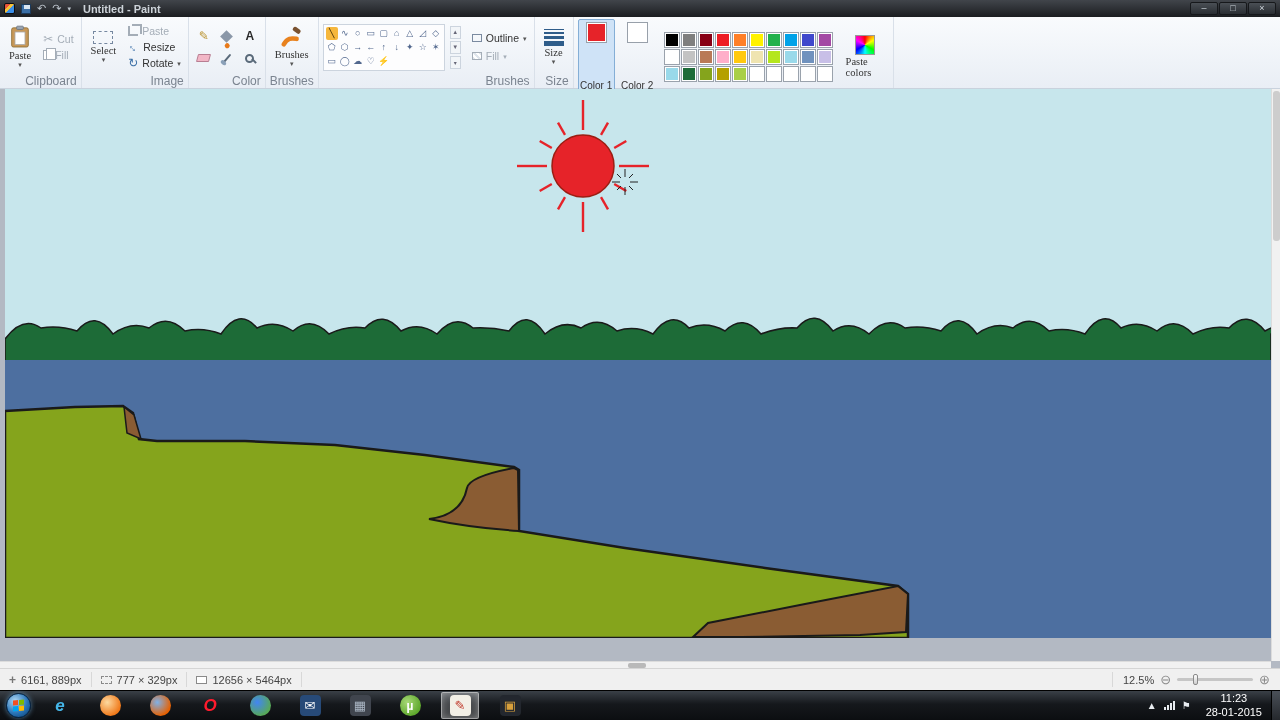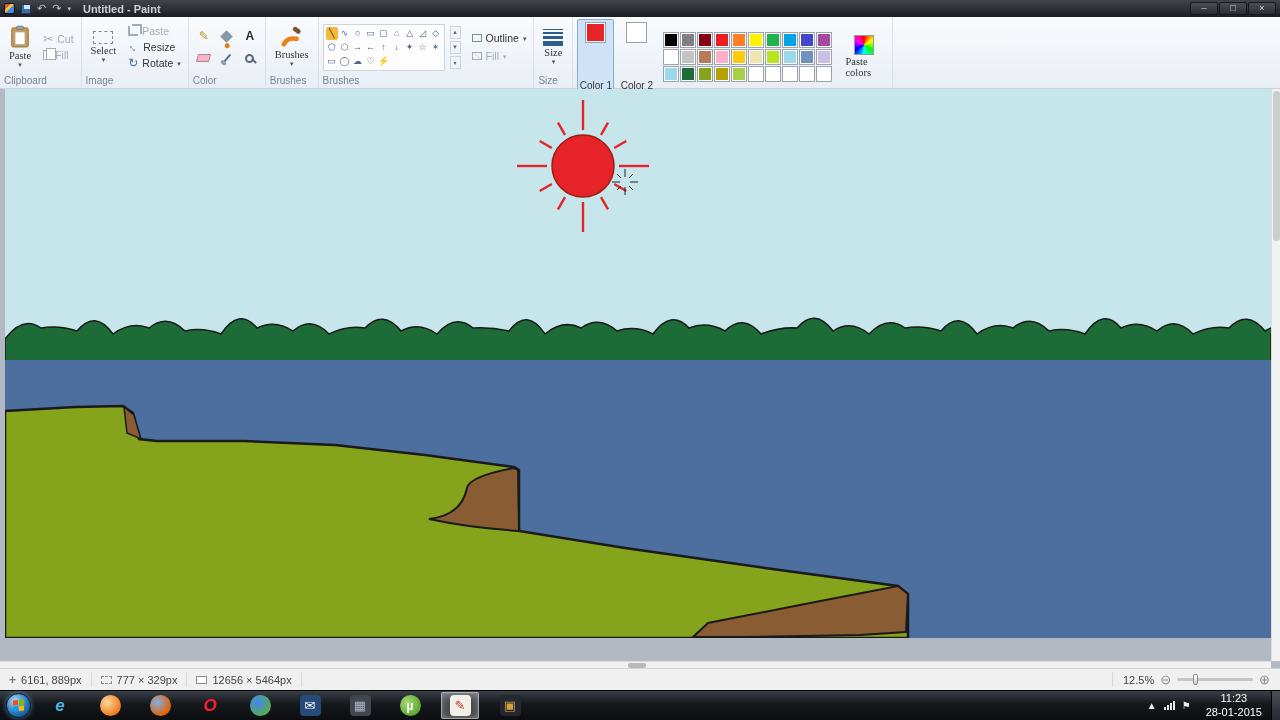--- a/index.html
+++ b/index.html
@@ -22,21 +22,21 @@
   .paintbtn { width:42px; height:21px; margin-right:4px; background:linear-gradient(#7ba3d0,#44719f); border:1px solid #2d5378; border-radius:3px 3px 0 0; display:flex; align-items:center; justify-content:center; gap:3px; }
   .paintbtn .pb-ico { width:12px; height:10px; background:#f2f5f8; border:1px solid #28425e; }
   .paintbtn .pb-caret { font-size:7px; color:#eaf1f8; }
   .tab { padding:4px 14px 3px; font-size:11px; color:#333; }
   .tab.active { background:#f4f6f8; border:1px solid #c5cfdb; border-bottom:1px solid #f4f6f8; border-radius:2px 2px 0 0; color:#111; }
 
   
   .ribbon { height:72px; background:linear-gradient(#f9fbfd,#e9eef5); display:flex; align-items:stretch; border-bottom:1px solid #c9d2dd; flex:0 0 auto; }
   .rgroup { display:flex; flex-direction:column; border-right:1px solid #d9e0e9; padding:2px 4px 0; }
   .rgroup-content { flex:1; display:flex; align-items:center; gap:4px; }
-  .rgroup-label { height:13px; font-size:10px; color:#7b8490; text-align:left; line-height:12px; }
+  .rgroup-label { height:13px; font-size:12px; color:#7b8490; text-align:right; line-height:12px; }
   .bigbtn { display:flex; flex-direction:column; align-items:center; justify-content:center; padding:1px 4px; font-size:10.5px; color:#333; gap:1px; border:1px solid transparent; border-radius:2px;font-family:Liberation Serif, serif; }
   .caret { font-size:7px; color:#555; line-height:1; }
   .vcol { display:flex; flex-direction:column; justify-content:center; gap:2px; }
   .smbtn { display:flex; align-items:center; gap:4px; font-size:10.5px; color:#333; padding:1px 3px; border-radius:2px; }
   .disabled, .disabled .caret { color:#a4adb7; }
   .select-ico { width:20px; height:13px; border:1px dashed #7688a0; }
   .icon-copy { width:8px; height:10px; border:1px solid #a4adb7; background:#fff; position:relative; }
   .icon-copy::after { content:""; position:absolute; left:2px; top:-3px; width:8px; height:10px; border:1px solid #a4adb7; background:#fff; }
   .icon-crop { width:10px; height:10px; border-left:2px solid #a4adb7; border-bottom:2px solid #a4adb7; position:relative; }
   .icon-crop::after { content:""; position:absolute; left:2px; top:-2px; width:8px; height:8px; border-right:2px solid #a4adb7; border-top:2px solid #a4adb7; }

